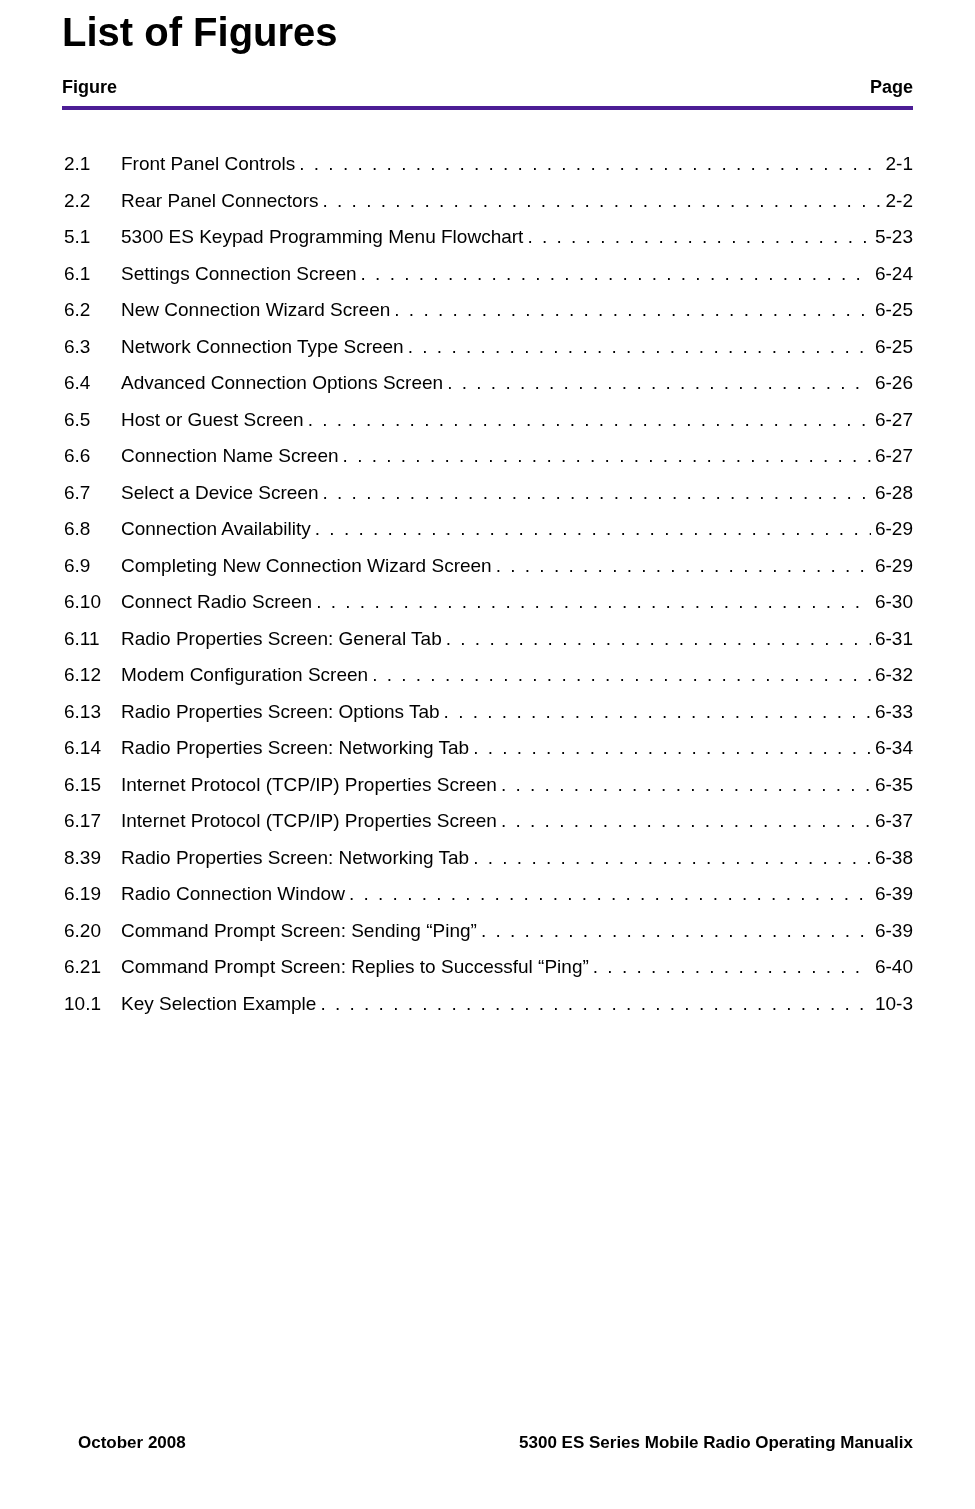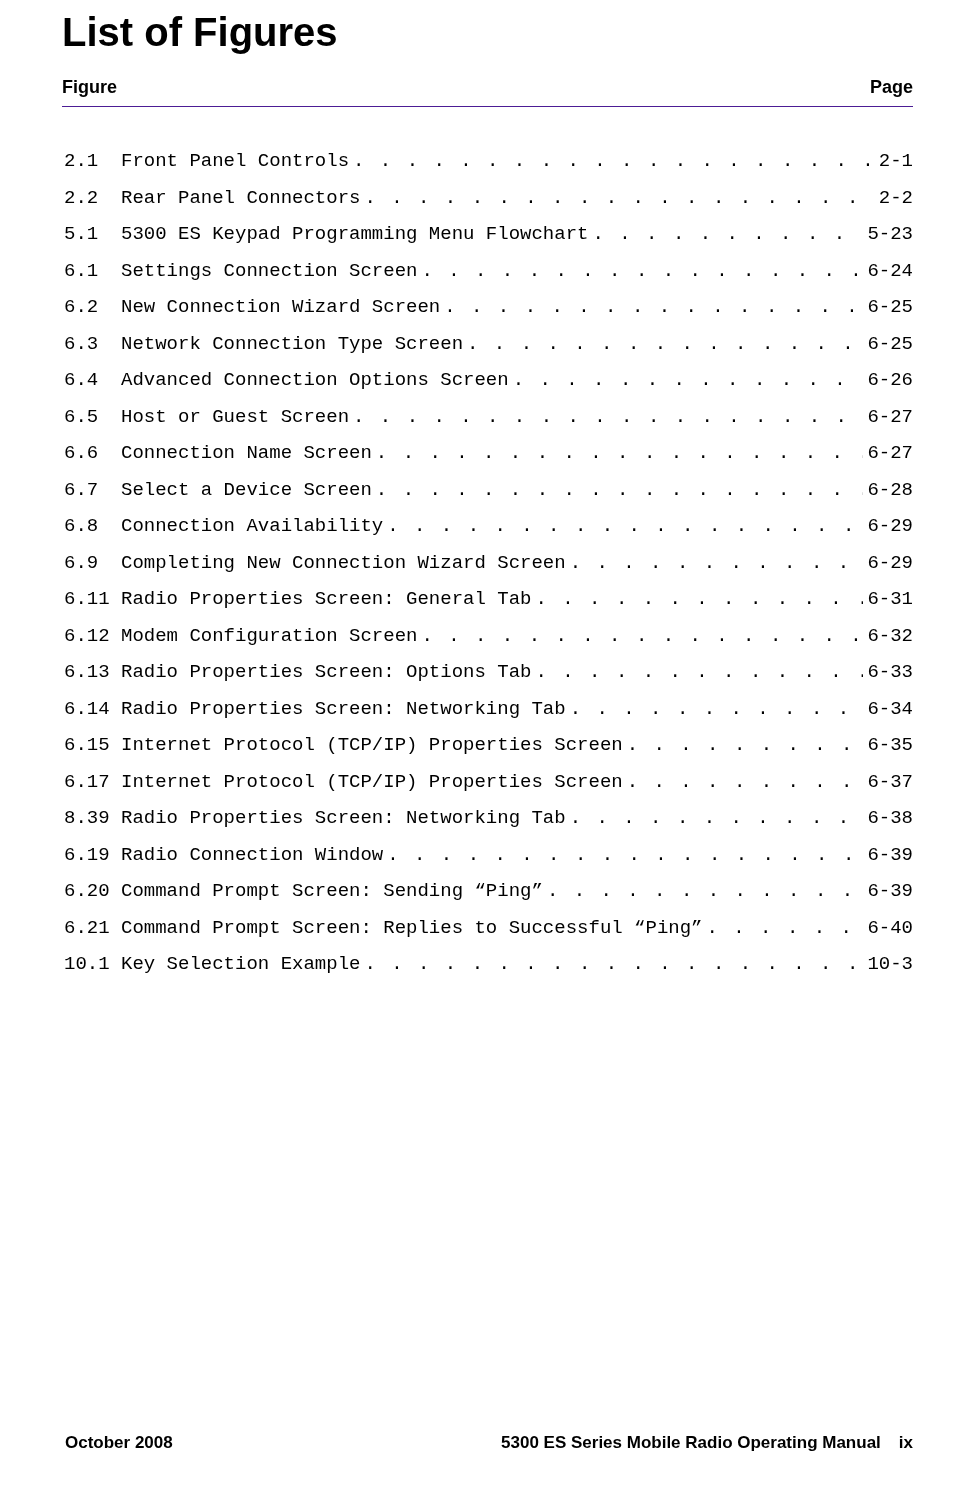--- a/index.html
+++ b/index.html
@@ -25,32 +25,32 @@
       font-weight: bold;
       font-family: Arial, Helvetica, sans-serif;
       margin-bottom: 22px;
     }
     .header-row {
       display: flex;
       justify-content: space-between;
       font-size: 18px;
       font-weight: bold;
       padding-bottom: 8px;
-      border-bottom: 1px solid #4c1d95;
+      border-bottom: 4px solid #4c1d95;
       margin-bottom: 40px;
     }
     .entries-container {
       padding-left: 2px;
     }
     .toc-entry {
       display: flex;
       align-items: baseline;
       margin-bottom: 8px;
       font-size: 19px;
-      font-family: Liberation Mono, monospace;
+      font-family: Liberation Sans, sans-serif;
       font-stretch: condensed;
       line-height: 1.5;
     }
     .entry-num {
       width: 57px;
       flex-shrink: 0;
     }
     .entry-title {
       flex-shrink: 0;
     }
@@ -63,32 +63,32 @@
     }
     .entry-dots::before {
       content: ". . . . . . . . . . . . . . . . . . . . . . . . . . . . . . . . . . . . . . . . . . . . . . . . . . . . . . . . . . . . . . . . . . . . . . . . . . . . . . . . . . . . . . . . . . . . . .";
     }
     .entry-page {
       flex-shrink: 0;
     }
     .footer {
       position: absolute;
       bottom: 56px;
-      left: 3px;
+      left: 16px;
       right: 0;
       padding: 0 62px;
       display: flex;
       justify-content: space-between;
       font-size: 17px;
       font-weight: bold;
     }
     .footer-right {
       display: flex;
       align-items: flex-end;
-      gap: 18px;
+      gap: 0;
     }
     .page-roman {
       font-weight: bold;
     }
   </style>
 </head>
 <body>
 
 <div class="page-content">
   <h1 class="main-title">List of Figures</h1>
@@ -163,20 +163,26 @@
         <span class="entry-num">6.8</span>
         <span class="entry-title">Connection Availability</span>
         <span class="entry-dots"></span>
         <span class="entry-page">6-29</span>
       </div>
       <div class="toc-entry">
         <span class="entry-num">6.9</span>
         <span class="entry-title">Completing New Connection Wizard Screen</span>
         <span class="entry-dots"></span>
         <span class="entry-page">6-29</span>
+      </div>
+      <div class="toc-entry">
+        <span class="entry-num">6.10</span>
+        <span class="entry-title">Connect Radio Screen</span>
+        <span class="entry-dots"></span>
+        <span class="entry-page">6-30</span>
       </div>
       <div class="toc-entry">
         <span class="entry-num">6.11</span>
         <span class="entry-title">Radio Properties Screen: General Tab</span>
         <span class="entry-dots"></span>
         <span class="entry-page">6-31</span>
       </div>
       <div class="toc-entry">
         <span class="entry-num">6.12</span>
         <span class="entry-title">Modem Configuration Screen</span>

